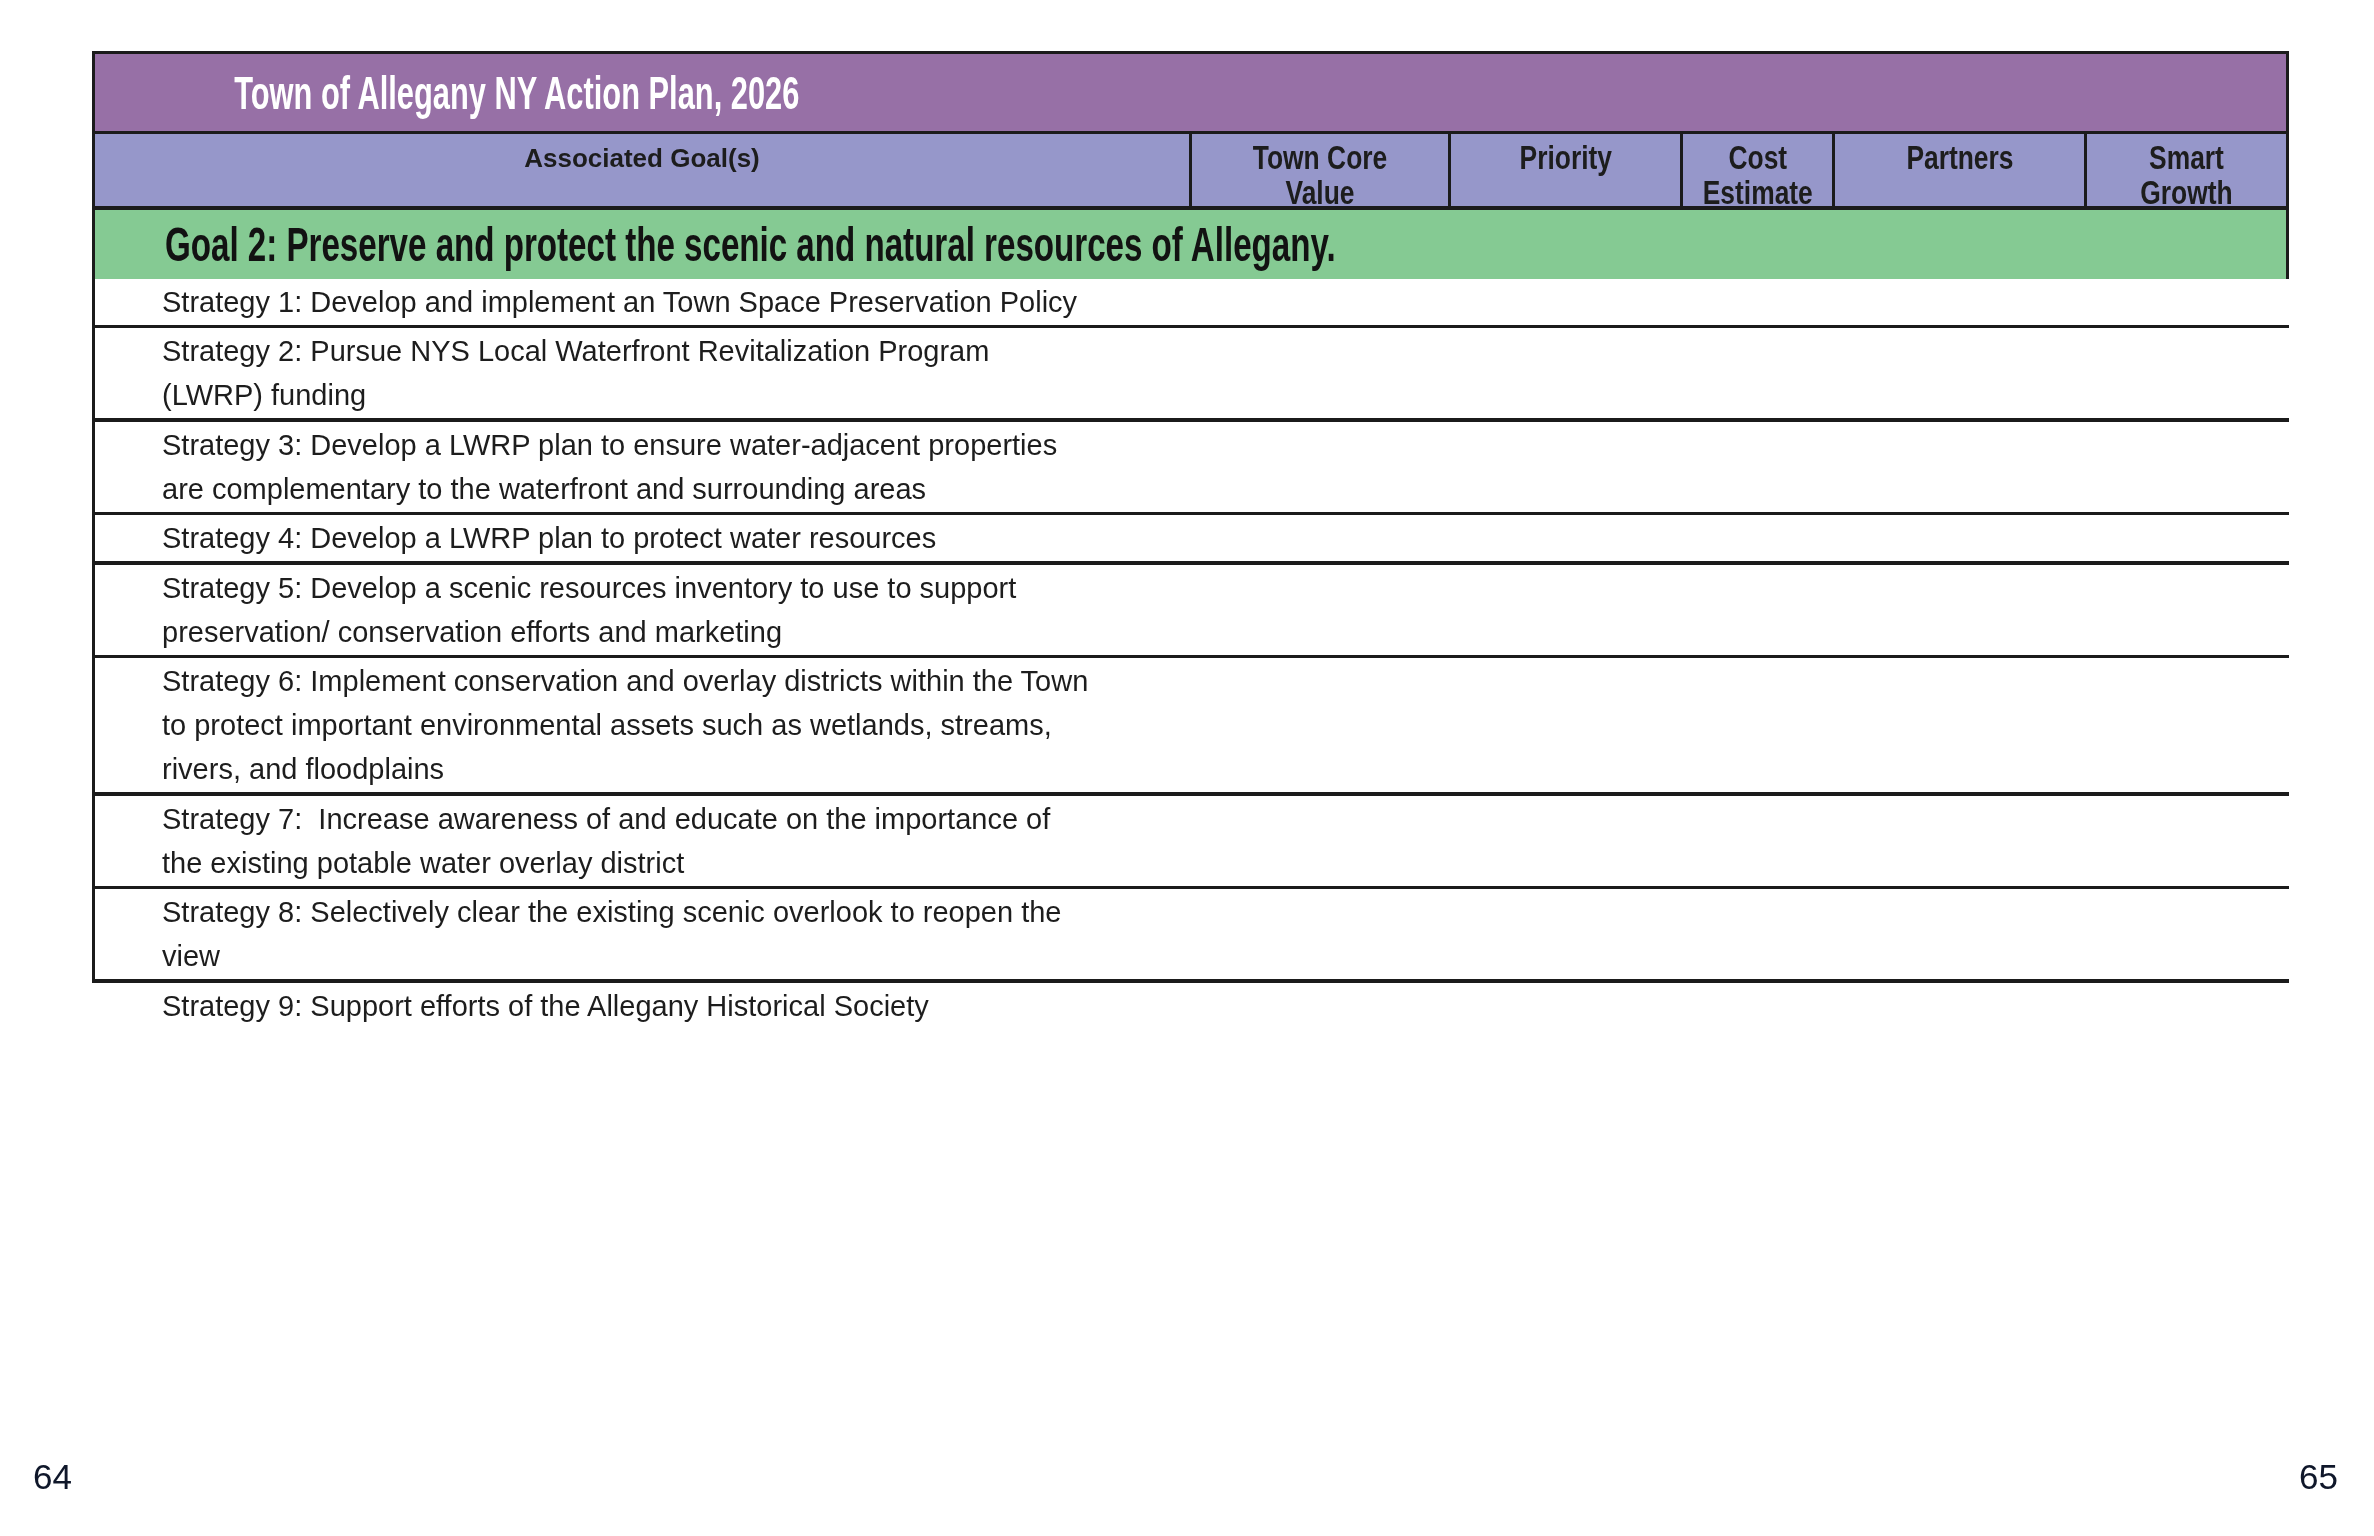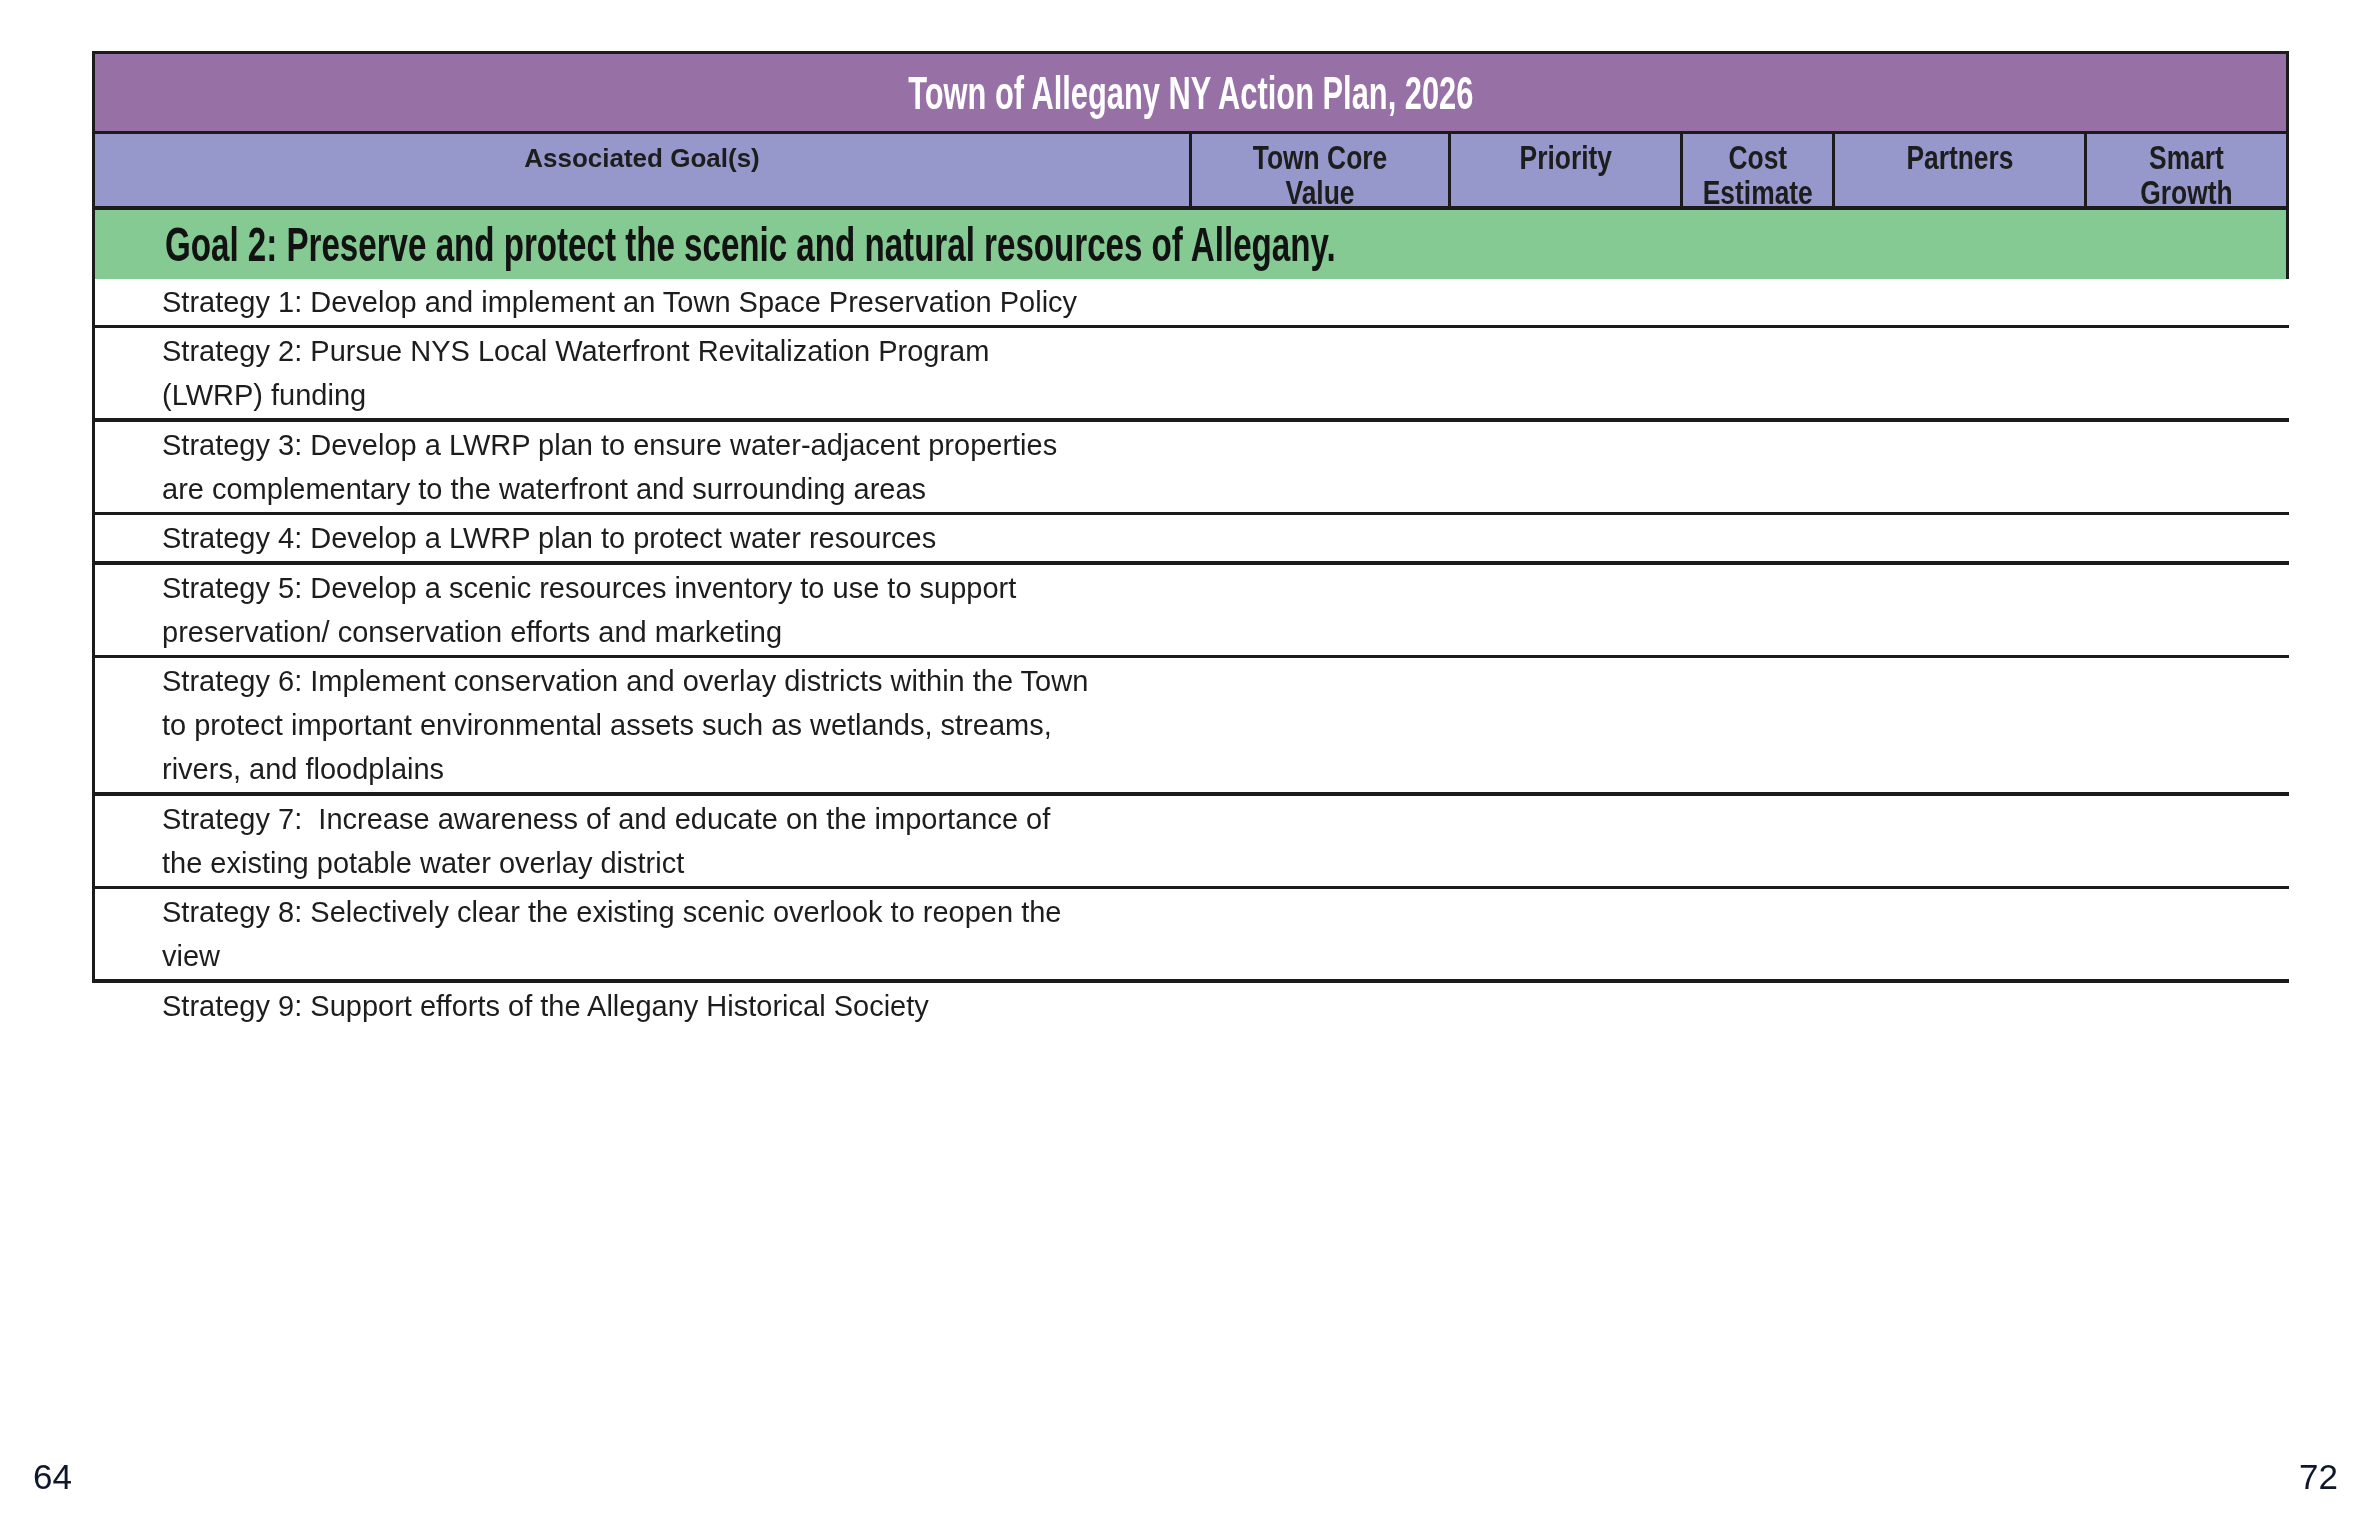--- a/index.html
+++ b/index.html
@@ -27,21 +27,20 @@
     border-bottom: none;
   }
 
   
   .title-row {
     height: 80px;
     background: #9770a6;
     border-bottom: 3.7px solid #1b1b1b;
     display: flex;
     align-items: center;
-    justify-content: center;
   }
   .title-text {
     display: inline-block;
     transform: scaleX(0.67);
     transform-origin: center center;
     font-weight: bold;
     font-size: 46px;
     color: #ffffff;
     white-space: nowrap;
     letter-spacing: 0px;
@@ -237,16 +236,16 @@
       <div class="strategy-row no-border">
         <span class="strategy-text">Strategy 9: Support efforts of the Allegany Historical Society</span>
       </div>
 
     </div>
 
   </div>
 
   <div class="page-number left">64</div>
 
-  <div class="page-number right">72</div>
+  <div class="page-number right">65</div>
 
 </div>
 
 
 </body></html>

